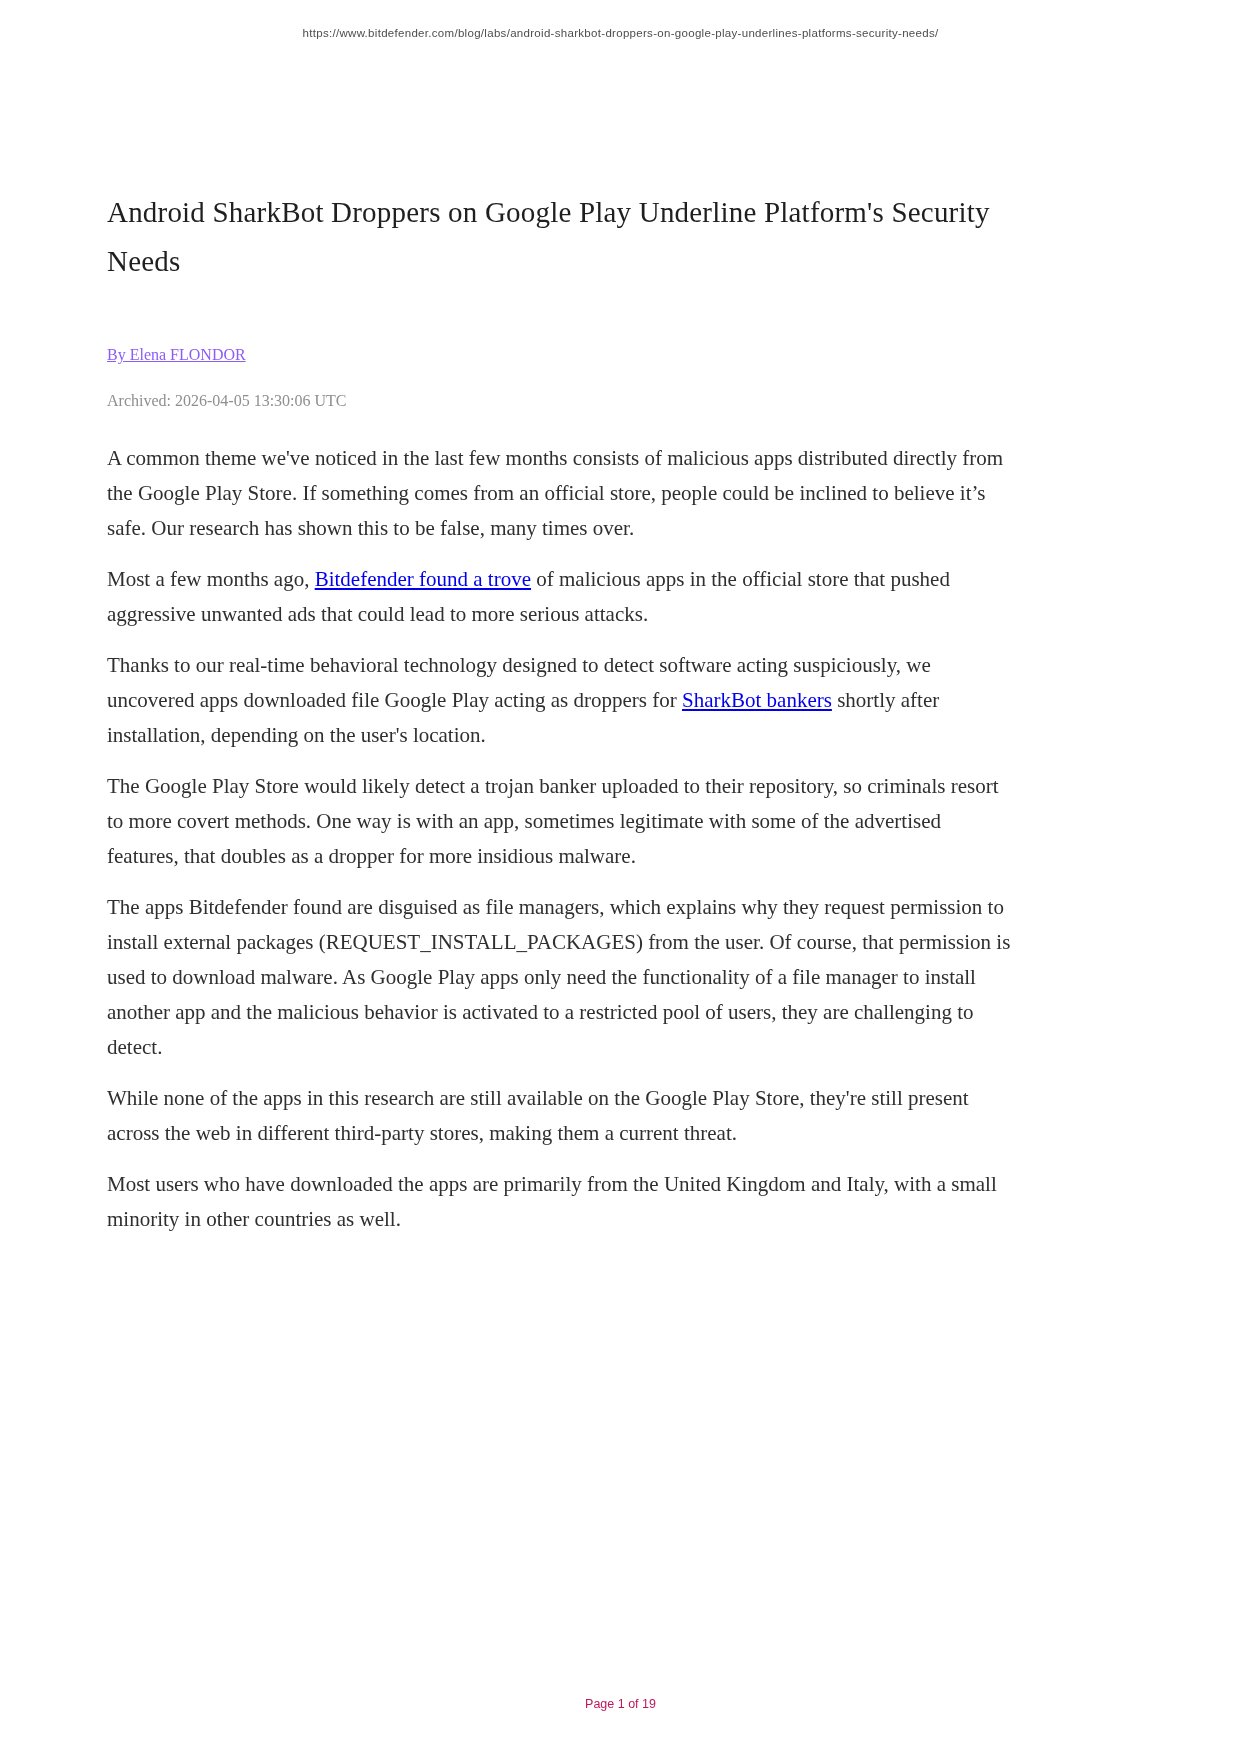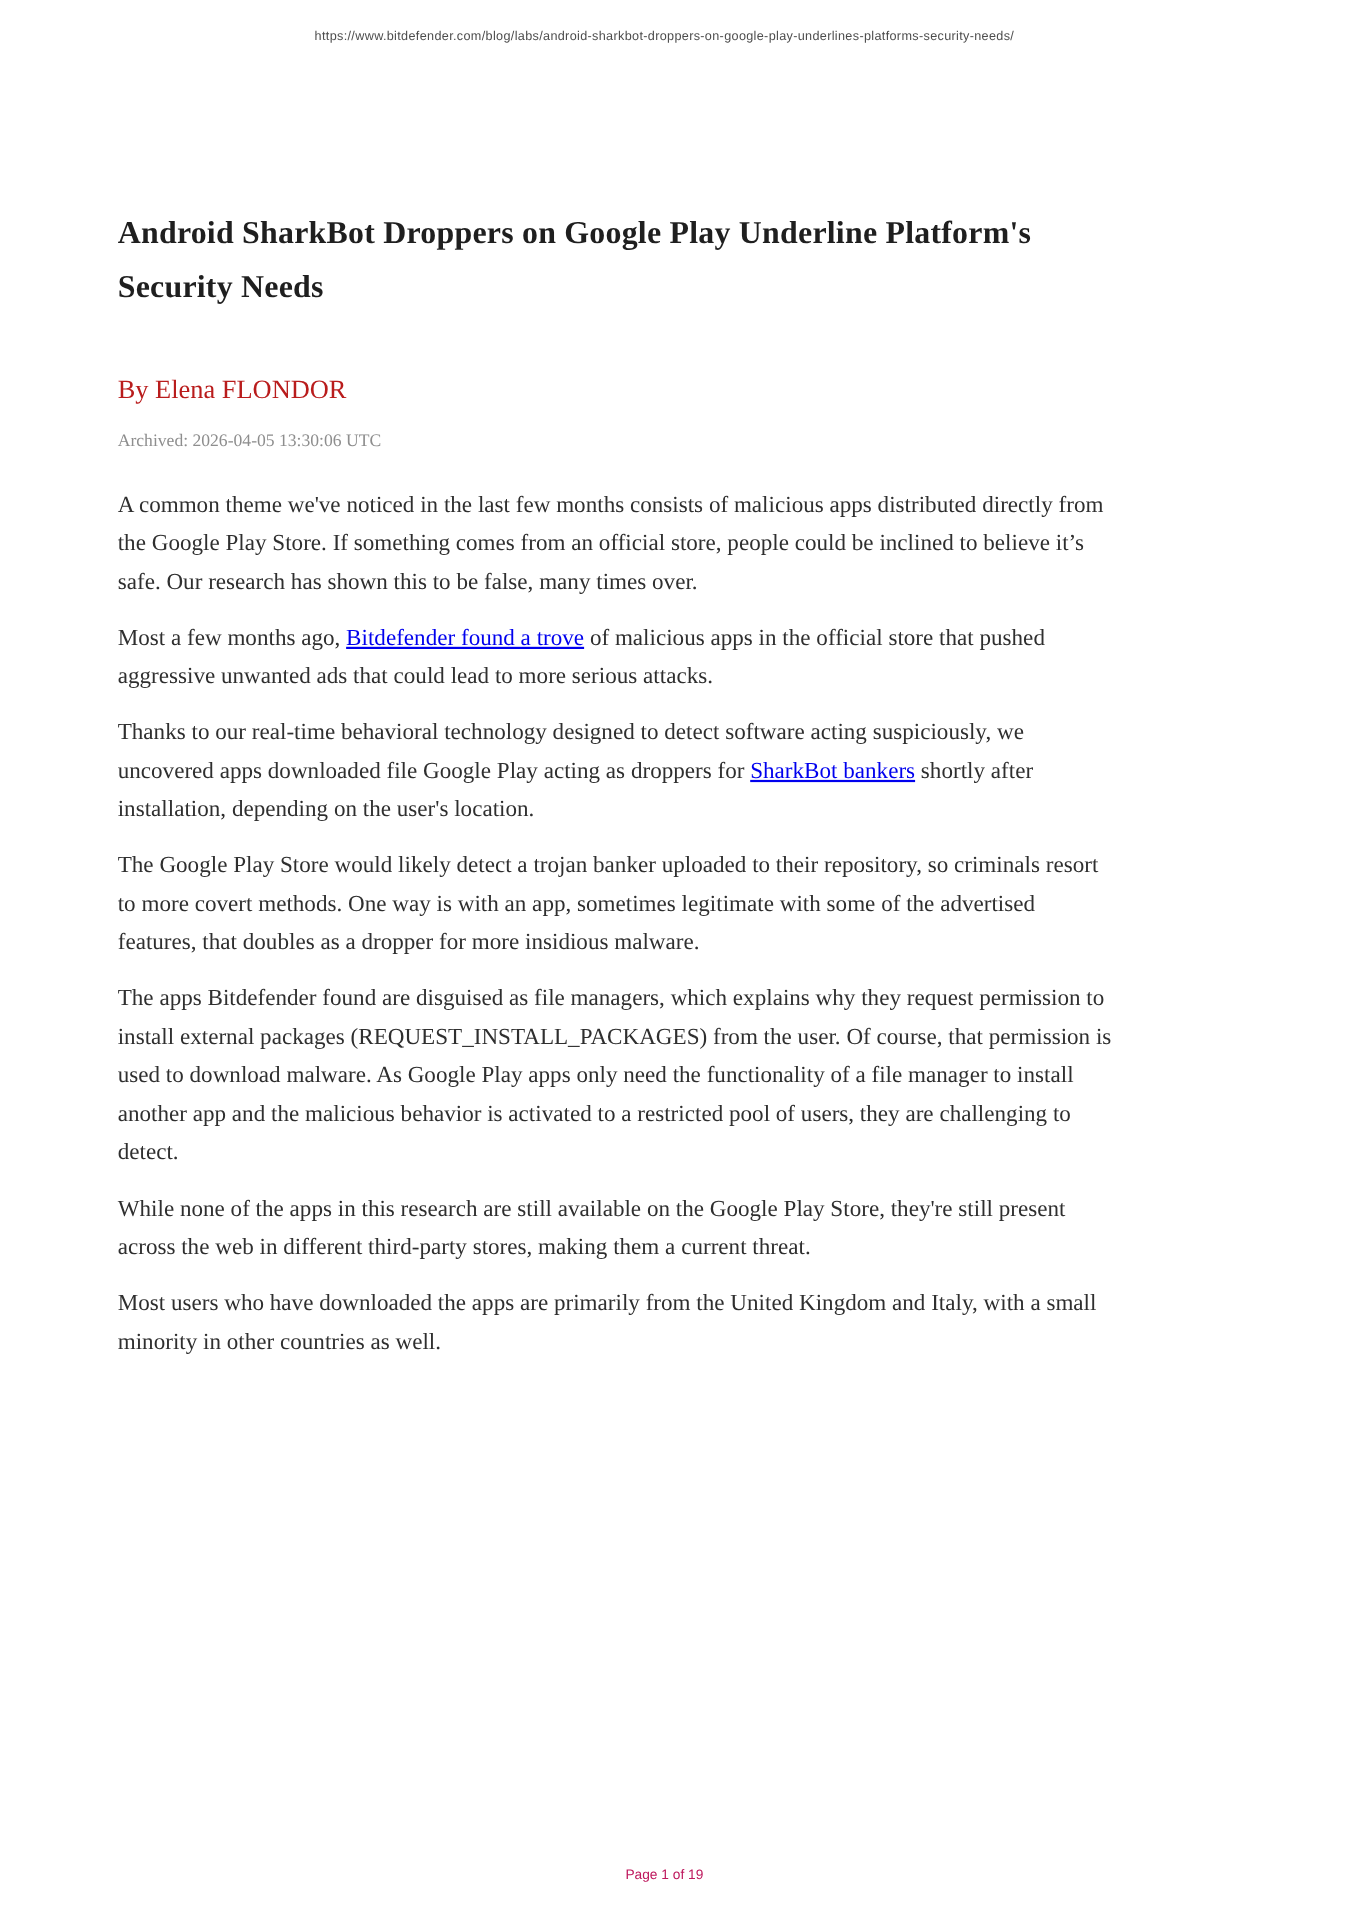--- a/index.html
+++ b/index.html
@@ -7,20 +7,21 @@
     padding: 0;
     background: #ffffff;
   }
   .page {
     position: relative;
     width: 1208px;
     height: 1756px;
     background: #ffffff;
     overflow: hidden;
     font-family: "Liberation Serif", serif;
+    padding-left: 33px;
   }
   .url-header {
     position: absolute;
     top: 27px;
     left: 0;
     width: 100%;
     text-align: center;
     font-family: "Liberation Sans", sans-serif;
     font-size: 11.5px;
     letter-spacing: 0.3px;
@@ -28,31 +29,32 @@
   }
   .content {
     position: absolute;
     left: 107px;
     top: 188px;
     width: 905px;
   }
   .article-title {
     margin: 0;
     font-family: "Liberation Serif", serif;
-    font-weight: bold;
+    font-weight: normal;
     font-size: 29px;
     line-height: 49px;
     color: #1f1f1f;
     letter-spacing: 0.2px;
   }
   .byline {
     margin-top: 57px;
-    font-size: 24px;
+    font-size: 16px;
     line-height: 24px;
-    color: #b91c1c;
+    color: #8b5cf6;
+    text-decoration: underline;
   }
   .archived {
     margin-top: 23px;
     font-size: 16px;
     line-height: 22px;
     color: #8e8e8e;
   }
   .article-body {
     margin-top: 29px;
   }

